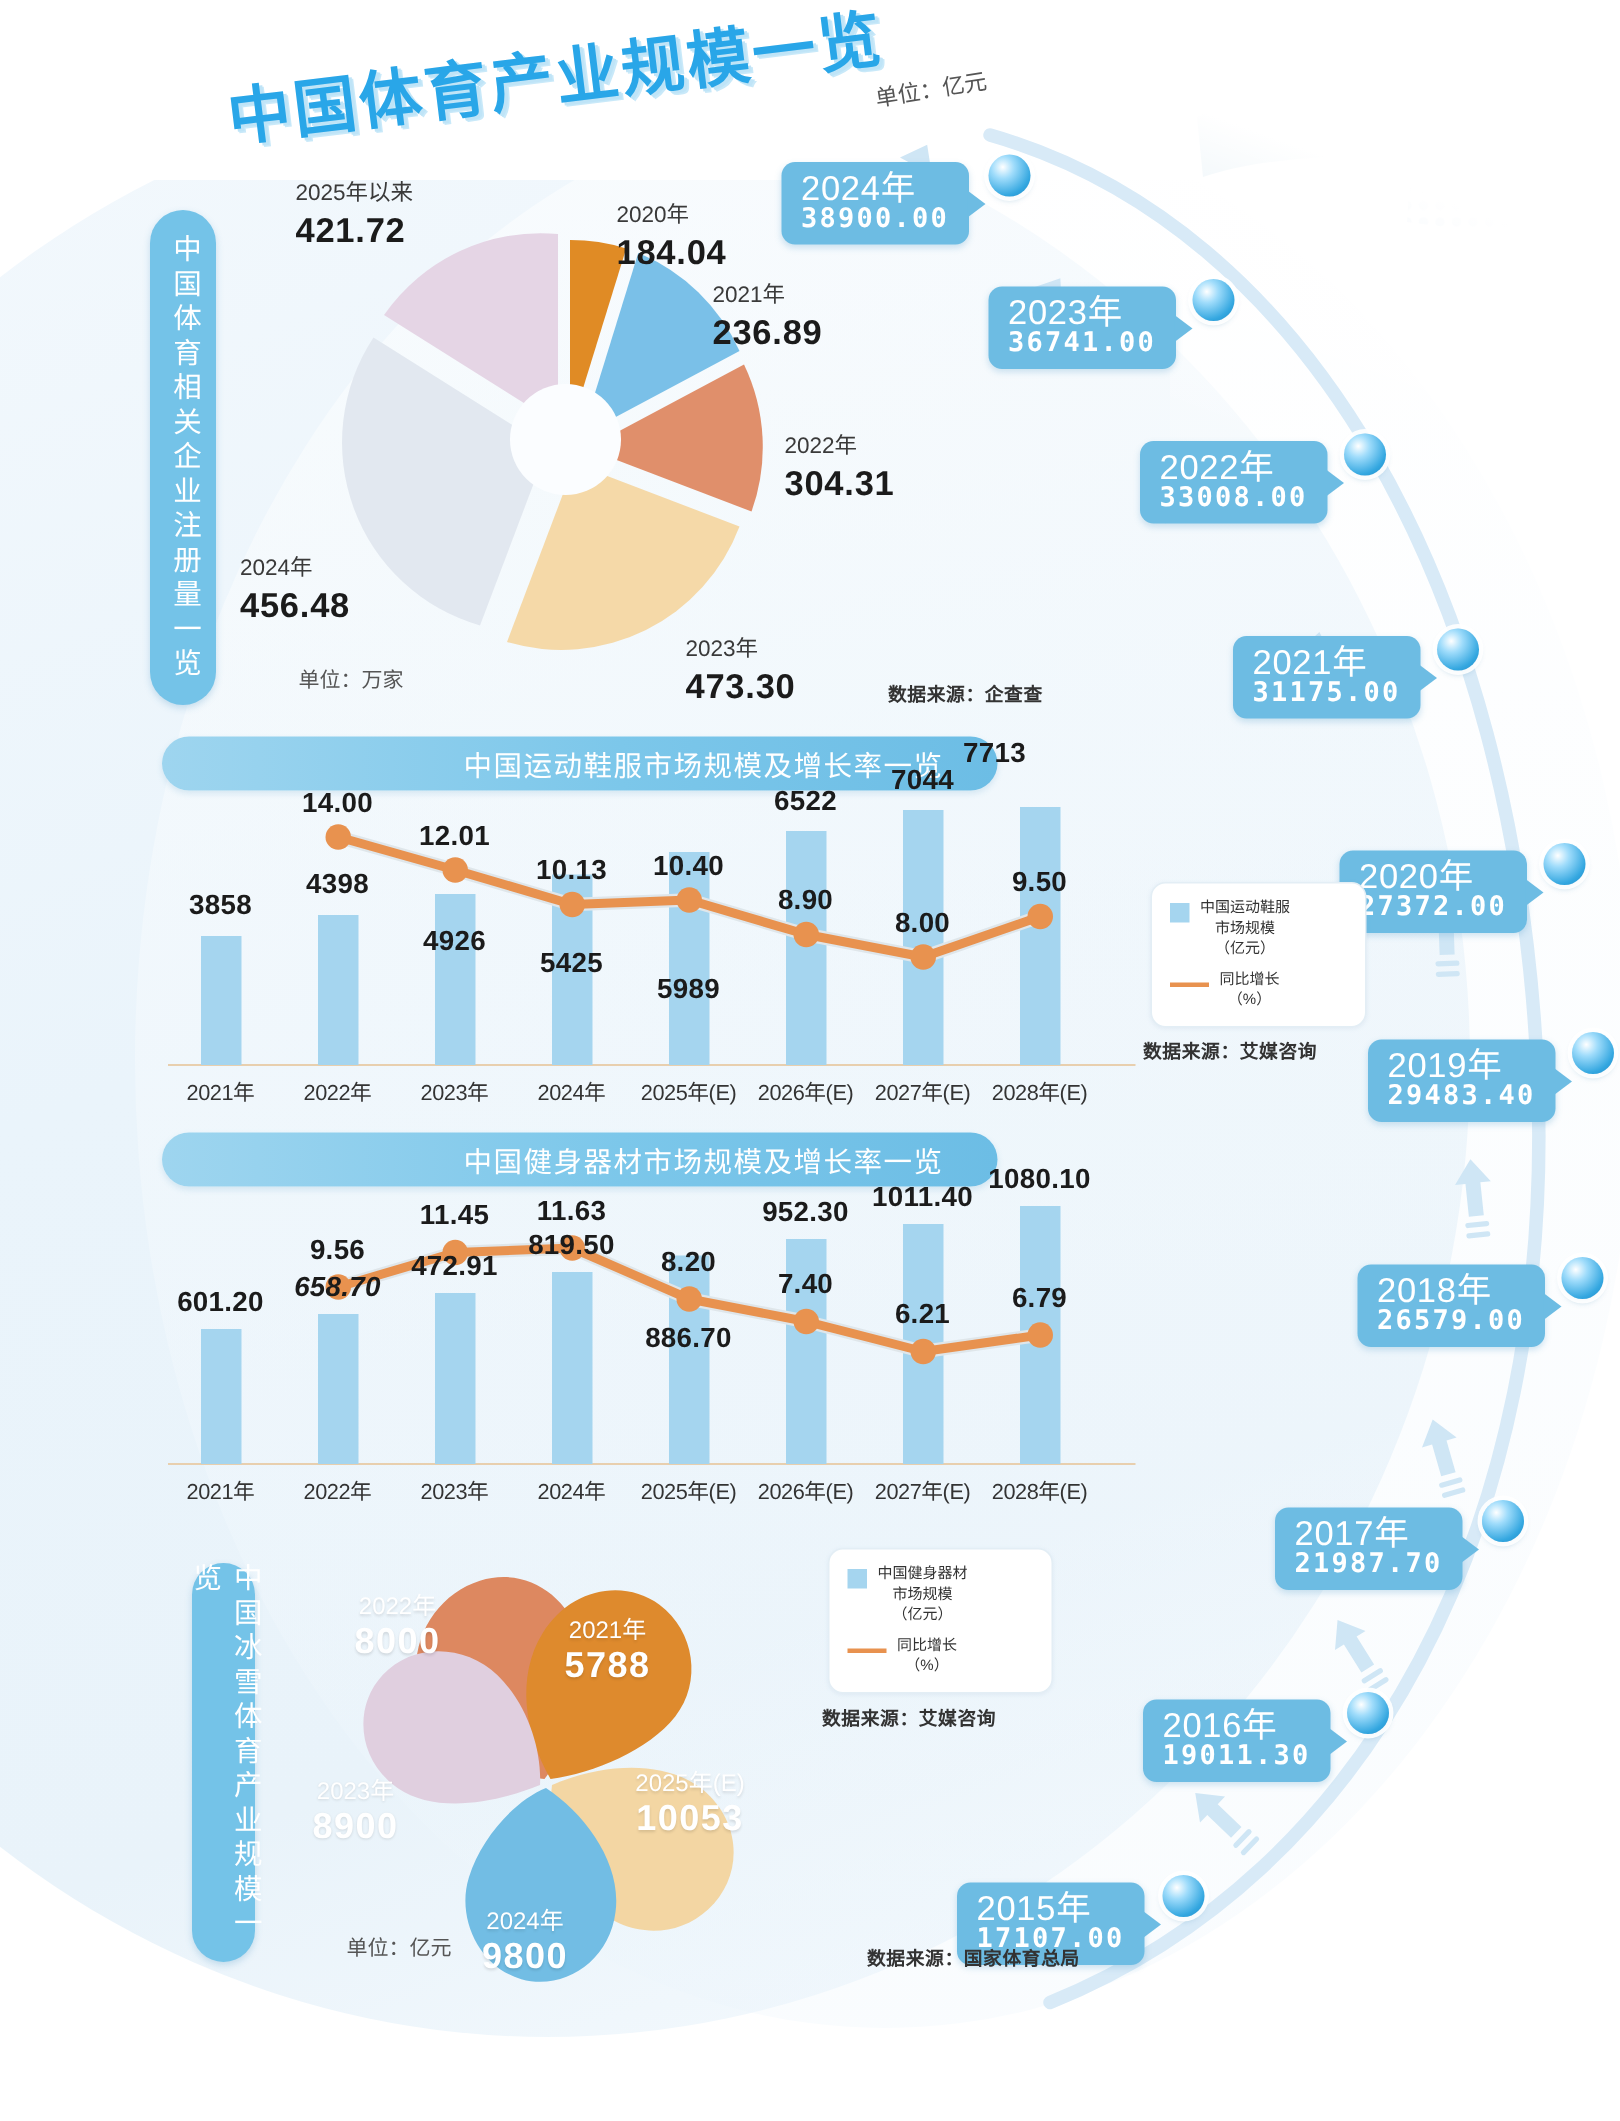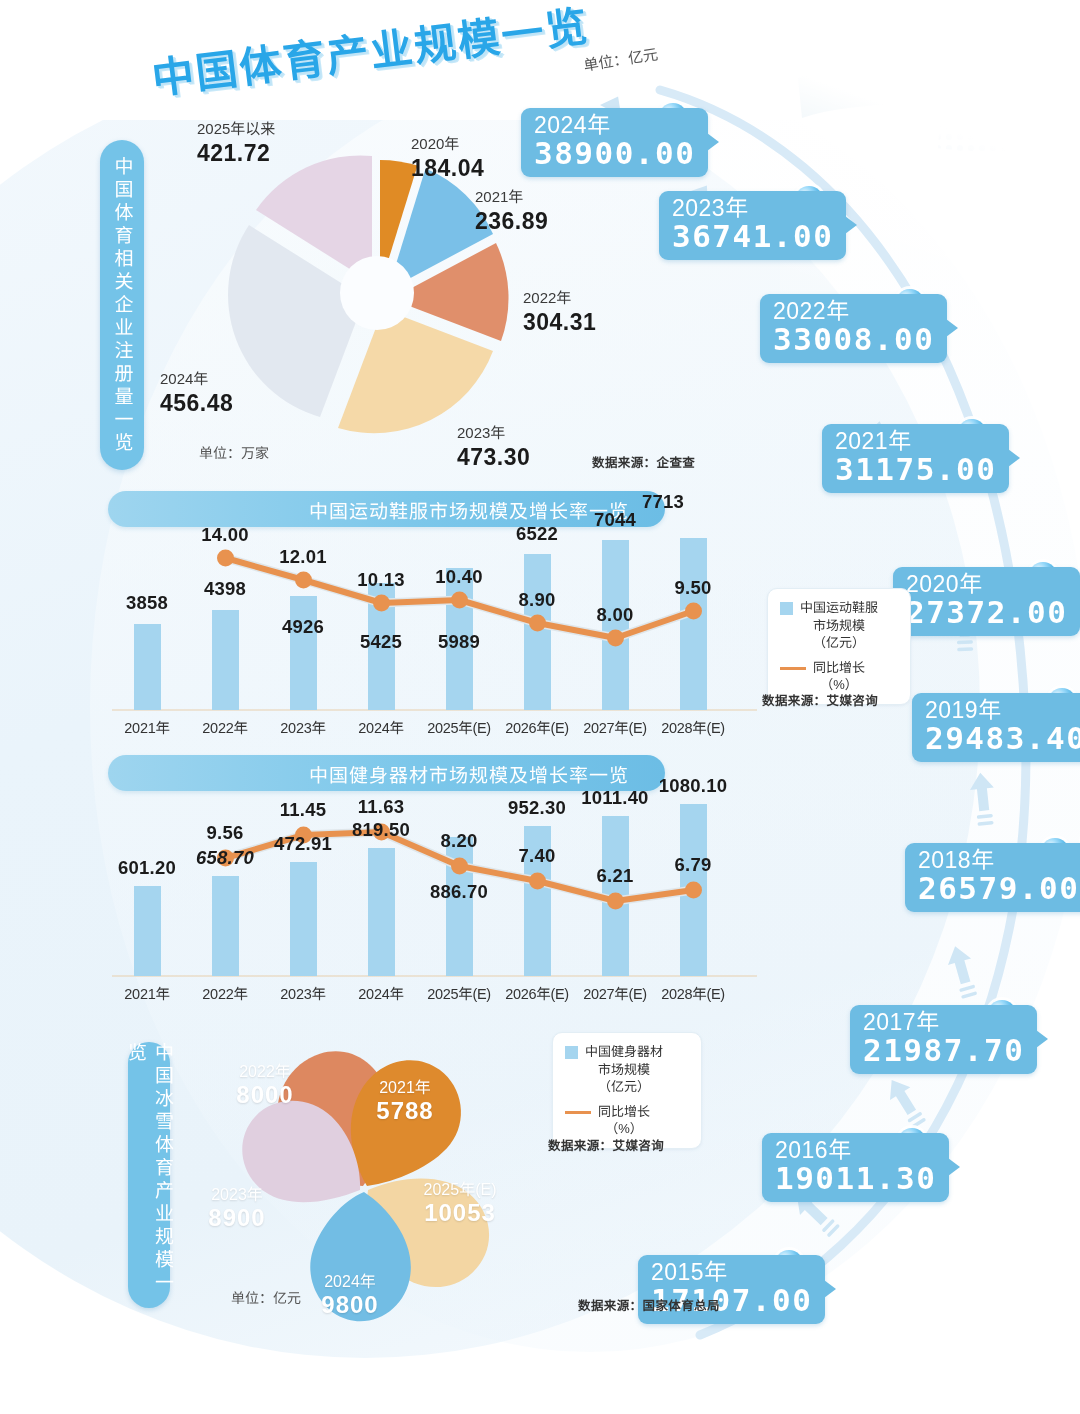--- a/index.html
+++ b/index.html
@@ -71,21 +71,21 @@
 
   
   #arc{position:absolute;left:540px;top:60px;width:540px;height:1290px;}
   .tl-badge{
     position:absolute;background:#6dbce3;border-radius:9px;
     padding:5px 13px 7px 13px;color:#fff;line-height:1.05;
     box-shadow:0 2px 4px rgba(70,150,200,.25);
   }
   .tl-badge .y{font-size:23px;letter-spacing:.5px;}
   .tl-badge .v{
-    font-size:31px;font-weight:bold;letter-spacing:1.5px;
+    font-size:18px;font-weight:bold;letter-spacing:1.5px;
     font-family:"DejaVu Sans Mono","Liberation Mono",monospace;
   }
   .tl-badge .beak{
     position:absolute;right:-11px;top:50%;margin-top:-9px;
     width:0;height:0;border-top:9px solid transparent;
     border-bottom:9px solid transparent;border-left:12px solid #6dbce3;
   }
   .tl-dot{
     position:absolute;width:28px;height:28px;border-radius:50%;
     background:radial-gradient(circle at 34% 30%,#ffffff 0%,#9fdcfb 28%,#34a7e0 70%,#1d87c4 100%);
@@ -112,21 +112,21 @@
   .barval{
     position:absolute;text-align:center;font-size:18.5px;font-weight:bold;
     color:#1b1b1b;letter-spacing:.2px;
   }
   .lineval{
     position:absolute;text-align:center;font-size:18.5px;font-weight:bold;
     color:#1b1b1b;letter-spacing:.2px;
   }
   .legend{
     position:absolute;background:#fff;border:1px solid #e3eef5;border-radius:10px;
-    padding:10px 12px;font-size:13px;color:#333;line-height:1.35;text-align:center;
+    padding:10px 12px;font-size:10px;color:#333;line-height:1.35;text-align:center;
     box-shadow:0 1px 3px rgba(120,160,190,.12);
   }
   .legend .row{display:flex;align-items:flex-start;gap:7px;justify-content:flex-start;}
   .legend .sw{width:13px;height:13px;background:#a5d5ef;flex:0 0 auto;margin-top:3px;}
   .legend .ln{width:26px;height:3px;background:#e8924f;flex:0 0 auto;margin-top:8px;}
   .legend .tx{text-align:center;}
   .legend .sep{height:7px;}
 
   
   #flower{position:absolute;left:200px;top:1028px;width:330px;height:300px;}
@@ -349,21 +349,21 @@
         <circle cx="425.5" cy="85" r="8.5"></circle>
         <circle cx="503.5" cy="100" r="8.5"></circle>
         <circle cx="581.5" cy="73" r="8.5"></circle>
       </g>
     </svg>
 
     <div class="barval" style="left:-5px;top:54px;width:80px;">3858</div>
     <div class="barval" style="left:73px;top:40px;width:80px;">4398</div>
     <div class="barval" style="left:151px;top:78px;width:80px;">4926</div>
     <div class="barval" style="left:229px;top:93px;width:80px;">5425</div>
-    <div class="barval" style="left:307px;top:93px;width:80px;text-align:center;">5989</div>
+    <div class="barval" style="left:307px;top:110px;width:80px;text-align:center;">5989</div>
     <div class="barval" style="left:385px;top:-15px;width:80px;">6522</div>
     <div class="barval" style="left:463px;top:-29px;width:80px;">7044</div>
     <div class="barval" style="left:511px;top:-47px;width:80px;">7713</div>
 
     <div class="lineval" style="left:73px;top:-14px;width:80px;">14.00</div>
     <div class="lineval" style="left:151px;top:8px;width:80px;">12.01</div>
     <div class="lineval" style="left:229px;top:31px;width:80px;">10.13</div>
     <div class="lineval" style="left:307px;top:28px;width:80px;">10.40</div>
     <div class="lineval" style="left:385px;top:51px;width:80px;">8.90</div>
     <div class="lineval" style="left:463px;top:66px;width:80px;">8.00</div>

